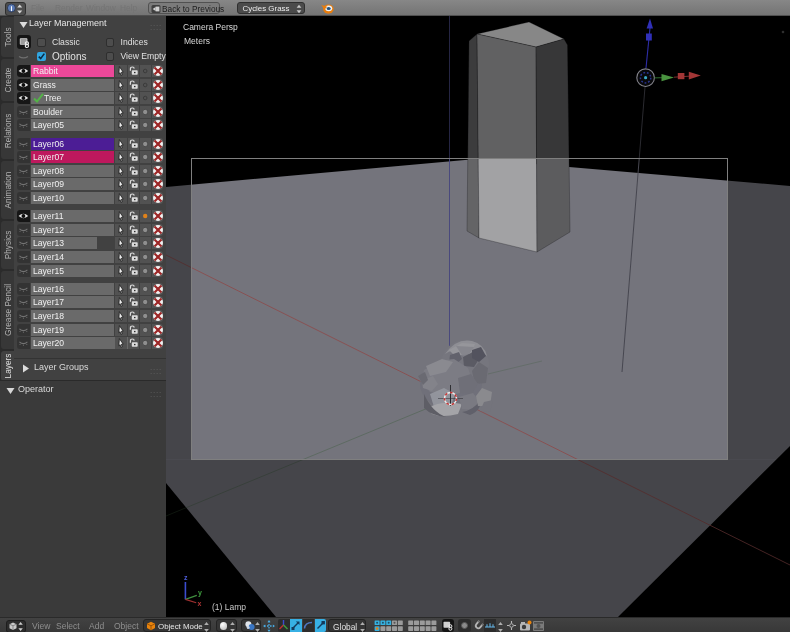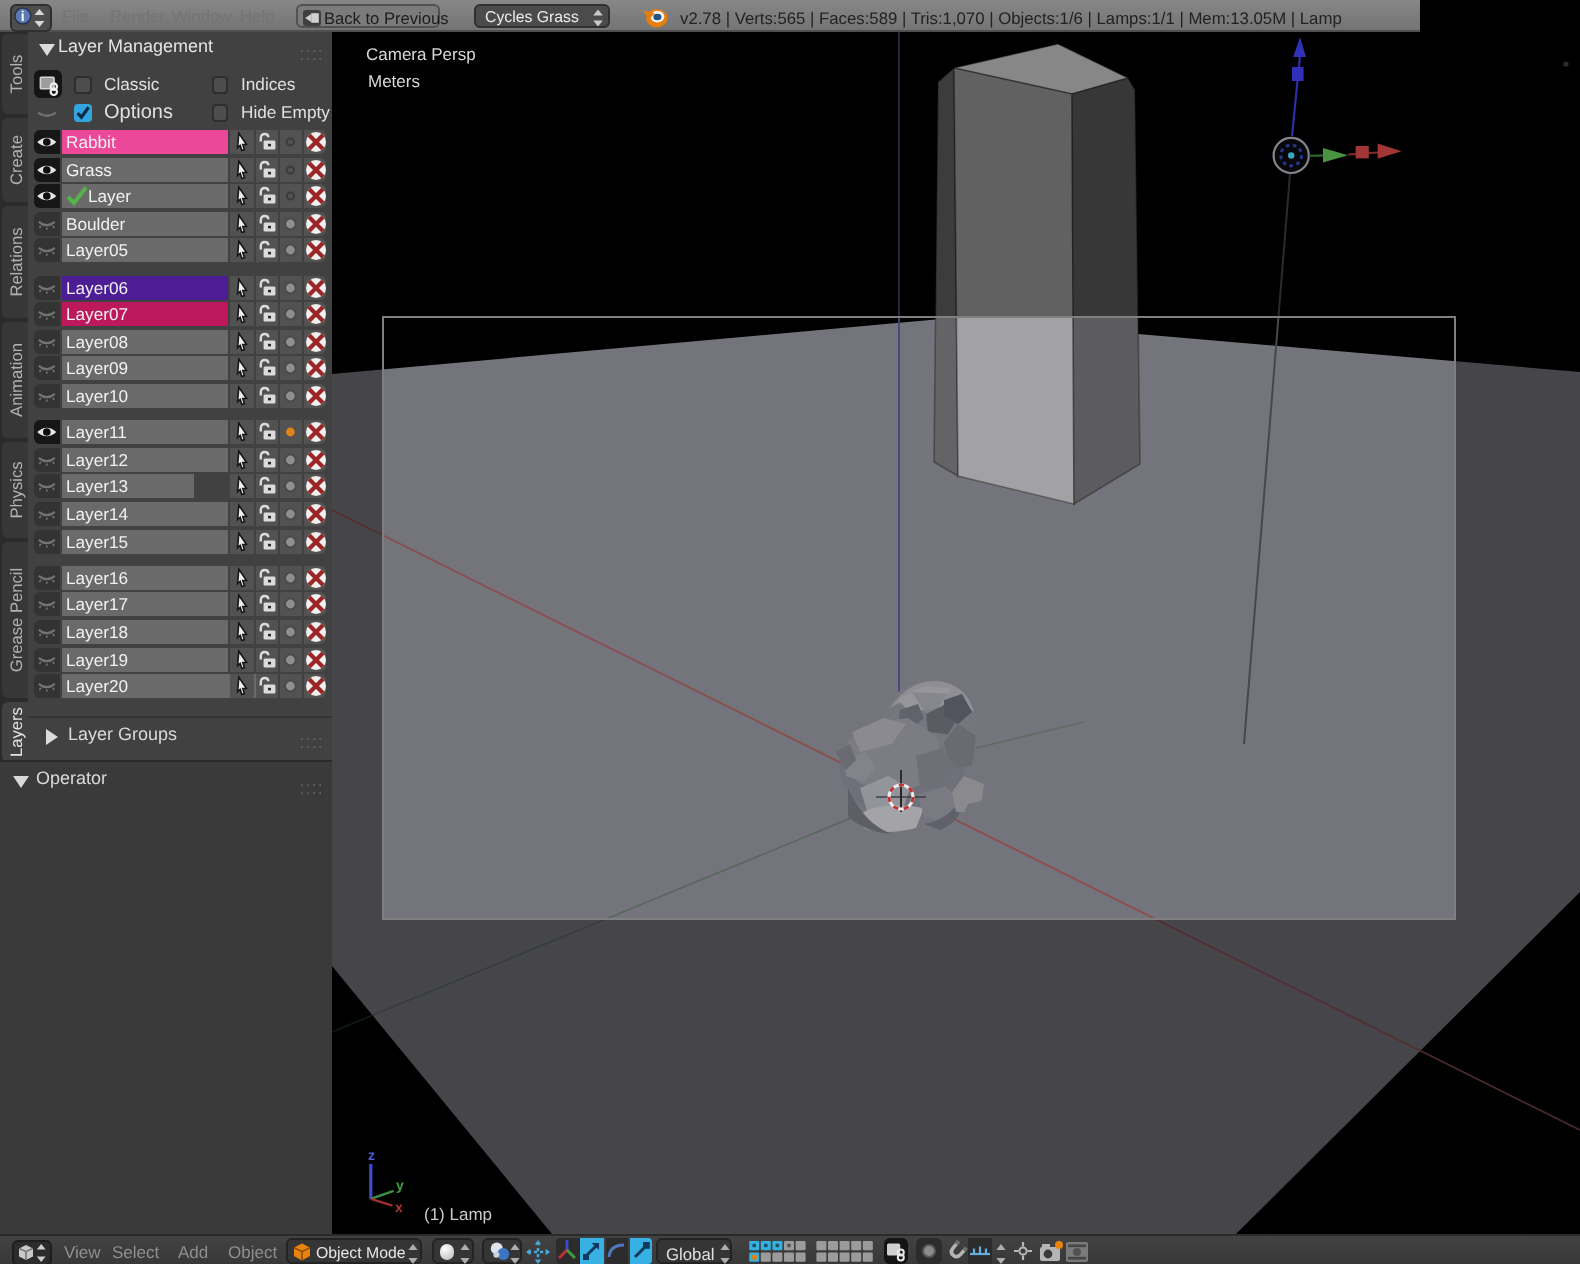--- a/index.html
+++ b/index.html
@@ -1,21 +1,21 @@
 <!DOCTYPE html>
 <html><head><meta charset="utf-8">
 <style>
 * {margin:0;padding:0}
 body {font-family: "Liberation Sans", sans-serif; width:790px; height:632px; overflow:hidden; background:#000}
 #root {position:relative; width:790px; height:632px; font-family:"Liberation Sans", sans-serif}
 span, div {font-family: "Liberation Sans", sans-serif}
 </style></head>
 <body>
 <div id="root">
-<div style="position:absolute;left:0;top:0;width:710px;height:16px;background:linear-gradient(#878787,#747474);border-bottom:1px solid #4f4f4f;box-sizing:border-box">
+<div style="position:absolute;left:0;top:0;width:790px;height:16px;background:linear-gradient(#878787,#747474);border-bottom:1px solid #4f4f4f;box-sizing:border-box">
 <div style="position:absolute;left:5px;top:2px;width:19px;height:12px;background:#4e4e4e;border:1px solid #2f2f2f;border-radius:3px">
 <svg width="19" height="12" viewBox="0 0 19 12" style="position:absolute;left:0;top:0">
 <circle cx="5.4" cy="5" r="4" fill="#5a7ab5" stroke="#28324a" stroke-width="0.8"></circle>
 <text x="5.4" y="7.6" font-size="7" font-weight="bold" fill="#fff" text-anchor="middle">i</text>
 <path d="M13.7 1.5 L16.2 4.5 L11.2 4.5 Z" fill="#d8d8d8"></path>
 <path d="M13.7 10.5 L16.2 7.5 L11.2 7.5 Z" fill="#d8d8d8"></path>
 </svg>
       </div>
 <div style="position:absolute;left:31px;top:3px;font-size:8.4px;color:#747474">File</div>
 <div style="position:absolute;left:55px;top:3px;font-size:8.4px;color:#747474">Render</div>
@@ -35,21 +35,20 @@
 <path d="M4 0.7 L6.4 3.8 L1.6 3.8 Z" fill="#c9c9c9"></path>
           <path d="M4 9.3 L6.4 6.2 L1.6 6.2 Z" fill="#c9c9c9"></path>
 </svg>
       </div>
 <svg width="13" height="11" viewBox="0 0 13 11" style="position:absolute;left:321px;top:3px">
 <ellipse cx="7.4" cy="6.1" rx="5.3" ry="4.6" fill="#e87d0d"></ellipse>
 <ellipse cx="7.7" cy="5.3" rx="3.5" ry="2.9" fill="#eef3f8"></ellipse>
 <ellipse cx="7.7" cy="5.5" rx="2" ry="1.6" fill="#25537d"></ellipse>
 <path d="M0.2 2 L6.4 3.8 L3.4 6.6 Z" fill="#e87d0d"></path>
 </svg>
-<span style="position:absolute;left:340px;top:3.5px;font-size:8.4px;color:#222;white-space:nowrap">v2.78 | Verts:565 | Faces:589 | Tris:1,070 | Objects:1/6 | Lamps:1/1 | Mem:13.05M | Lamp</span>
 </div>
 <div style="position:absolute;left:0;top:16px;width:166px;height:364px;background:#2b2b2b">
 <div style="position:absolute;left:1px;top:1px;width:13px;height:40px;background:#373737;border-radius:3px 0 0 3px;overflow:hidden">
 <span style="position:absolute;left:50%;top:50%;transform:translate(-50%,-50%) rotate(-90deg);font-size:8.3px;color:#b2b2b2;white-space:nowrap">Tools</span>
       </div>
 <div style="position:absolute;left:1px;top:43px;width:13px;height:42px;background:#373737;border-radius:3px 0 0 3px;overflow:hidden">
 <span style="position:absolute;left:50%;top:50%;transform:translate(-50%,-50%) rotate(-90deg);font-size:8.3px;color:#b2b2b2;white-space:nowrap">Create</span>
       </div>
 <div style="position:absolute;left:1px;top:87px;width:13px;height:56px;background:#373737;border-radius:3px 0 0 3px;overflow:hidden">
 <span style="position:absolute;left:50%;top:50%;transform:translate(-50%,-50%) rotate(-90deg);font-size:8.3px;color:#b2b2b2;white-space:nowrap">Relations</span>
@@ -88,21 +87,21 @@
 <svg width="11" height="6" viewBox="0 0 11 6" style="position:absolute;left:4px;top:38px">
           <path d="M1 2.4 Q5.5 5.4 10 2.4" fill="none" stroke="#6f6f6f" stroke-width="1.2"></path>
         </svg>
 <div style="position:absolute;left:23px;top:36px;width:8.5px;height:8.5px;background:#30a5e0;border-radius:2px">
           <svg width="9" height="9" viewBox="0 0 9 9" style="position:absolute;left:0;top:0">
             <path d="M1.8 4.6 L3.7 6.6 L7.3 1.6" fill="none" stroke="#0d2b45" stroke-width="1.6"></path>
           </svg>
         </div>
         <span style="position:absolute;left:38px;top:34.5px;font-size:10px;color:#e0e0e0">Options</span>
 <div style="position:absolute;left:91.5px;top:36px;width:8.5px;height:8.5px;background:#4d4d4d;border:1px solid #2e2e2e;box-sizing:border-box;border-radius:2px"></div>
-        <span style="position:absolute;left:106.5px;top:34.5px;font-size:8.6px;color:#e0e0e0">Hide Empty</span>
+        <span style="position:absolute;left:106.5px;top:34.5px;font-size:8.6px;color:#e0e0e0">View Empty</span>
 </div>
 <div style="position:absolute;left:0;top:-16px;width:166px">
         <div style="position:absolute;left:17px;top:65.0px;width:146px;height:12px">
 <div style="position:absolute;left:0;top:0;width:12.5px;height:12px;background:#161616;border-radius:3px 0 0 3px">
             <svg width="13" height="12" viewBox="0 0 13 12" style="position:absolute;left:0;top:0">
               <path d="M1.6 6 Q6.4 1.7 11.2 6 Q6.4 10.3 1.6 6 Z" fill="#e6e6e6"></path>
               <circle cx="6.4" cy="6" r="1.9" fill="#0d0d0d"></circle>
             </svg>
           </div>
 <div style="position:absolute;left:13.5px;top:0;width:83px;height:12px;background:#ec4899;color:#f1f1f1;font-size:8.6px;line-height:12px">
@@ -172,21 +171,21 @@
 <div style="position:absolute;left:0;top:0;width:12.5px;height:12px;background:#161616;border-radius:3px 0 0 3px">
             <svg width="13" height="12" viewBox="0 0 13 12" style="position:absolute;left:0;top:0">
               <path d="M1.6 6 Q6.4 1.7 11.2 6 Q6.4 10.3 1.6 6 Z" fill="#e6e6e6"></path>
               <circle cx="6.4" cy="6" r="1.9" fill="#0d0d0d"></circle>
             </svg>
           </div>
 <div style="position:absolute;left:13.5px;top:0;width:83px;height:12px;background:#6a6a6a;color:#f1f1f1;font-size:8.6px;line-height:12px">
             <svg width="13" height="12" viewBox="0 0 13 12" style="position:absolute;left:1px;top:0">
               <path d="M2 6.5 L5 9.5 L11 1.8" fill="none" stroke="#53b347" stroke-width="2"></path>
             </svg>
-            <span style="position:absolute;left:13.5px;top:0">Layer</span>
+            <span style="position:absolute;left:13.5px;top:0">Tree</span>
           </div>
 <div style="position:absolute;left:97.5px;top:0;width:12px;height:12px;background:#525252">
             <svg width="12" height="12" viewBox="0 0 12 12" style="position:absolute;left:0.5px;top:0">
               <path d="M4.4 1.6 L8.2 7.2 L6.4 7.3 L7.2 9.9 L5.9 10.3 L5.1 7.7 L3.8 8.8 Z" fill="#ededed" stroke="#161616" stroke-width="0.8"></path>
             </svg>
           </div>
 <div style="position:absolute;left:110.5px;top:0;width:11.5px;height:12px;background:#525252">
             <svg width="12" height="12" viewBox="0 0 12 12" style="position:absolute;left:0;top:0">
               <path d="M2.4 5.8 L2.4 4.0 Q2.4 2.0 4.4 2.0 Q6.1 2.0 6.2 3.6" fill="none" stroke="#dcdcdc" stroke-width="1.2"></path>
               <rect x="3.8" y="5.2" width="5.9" height="4.6" rx="0.7" fill="#dcdcdc"></rect>

